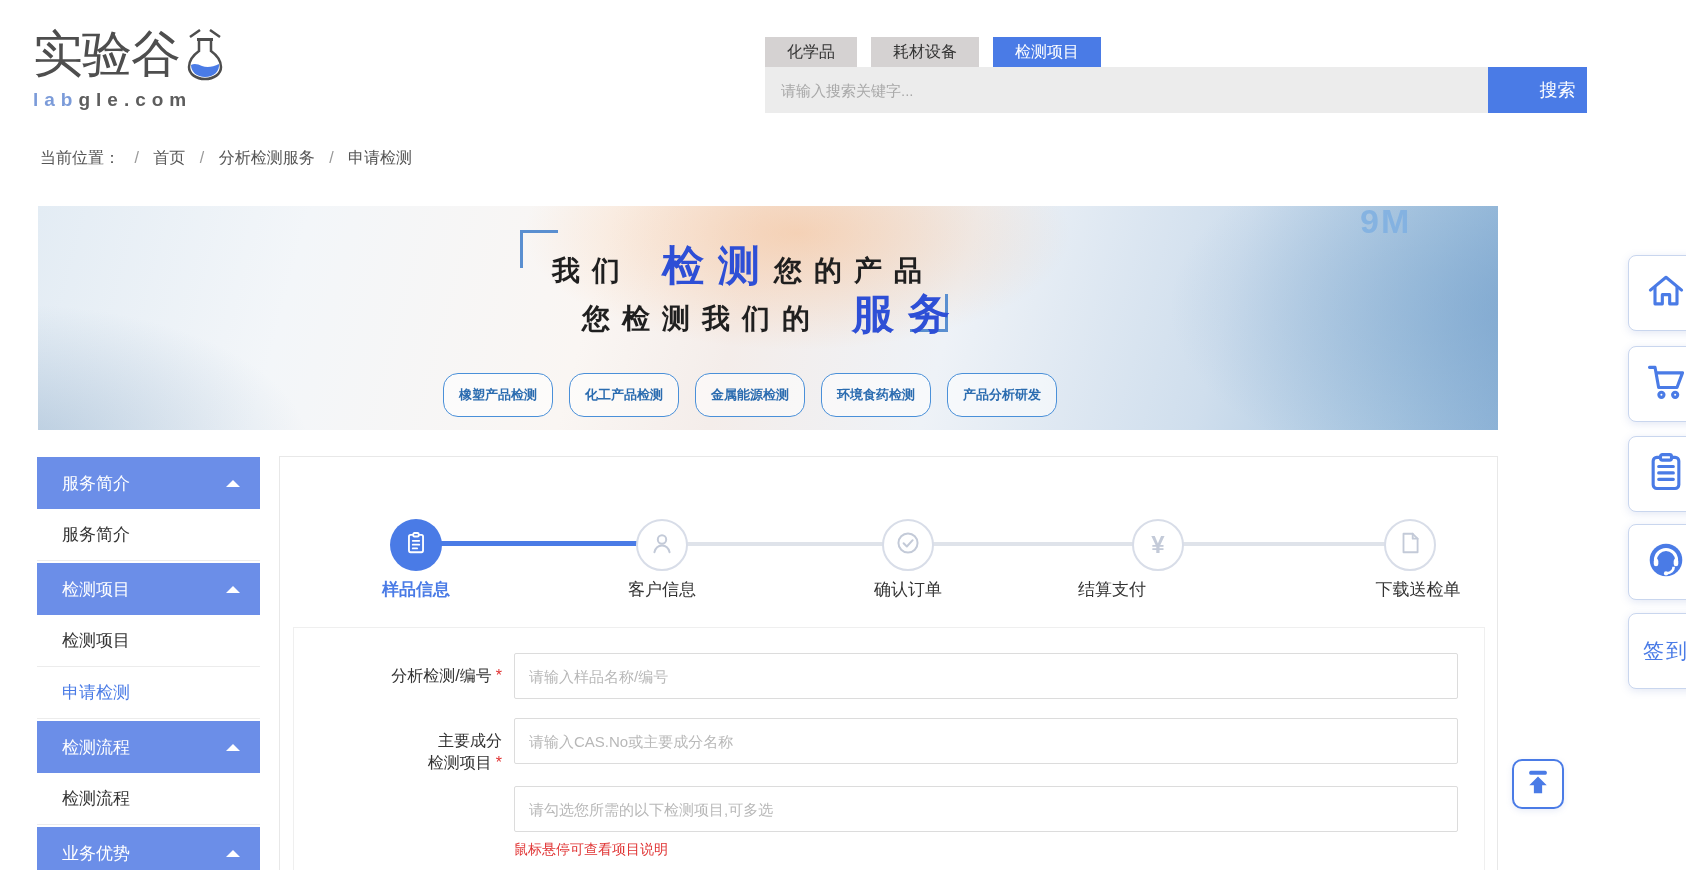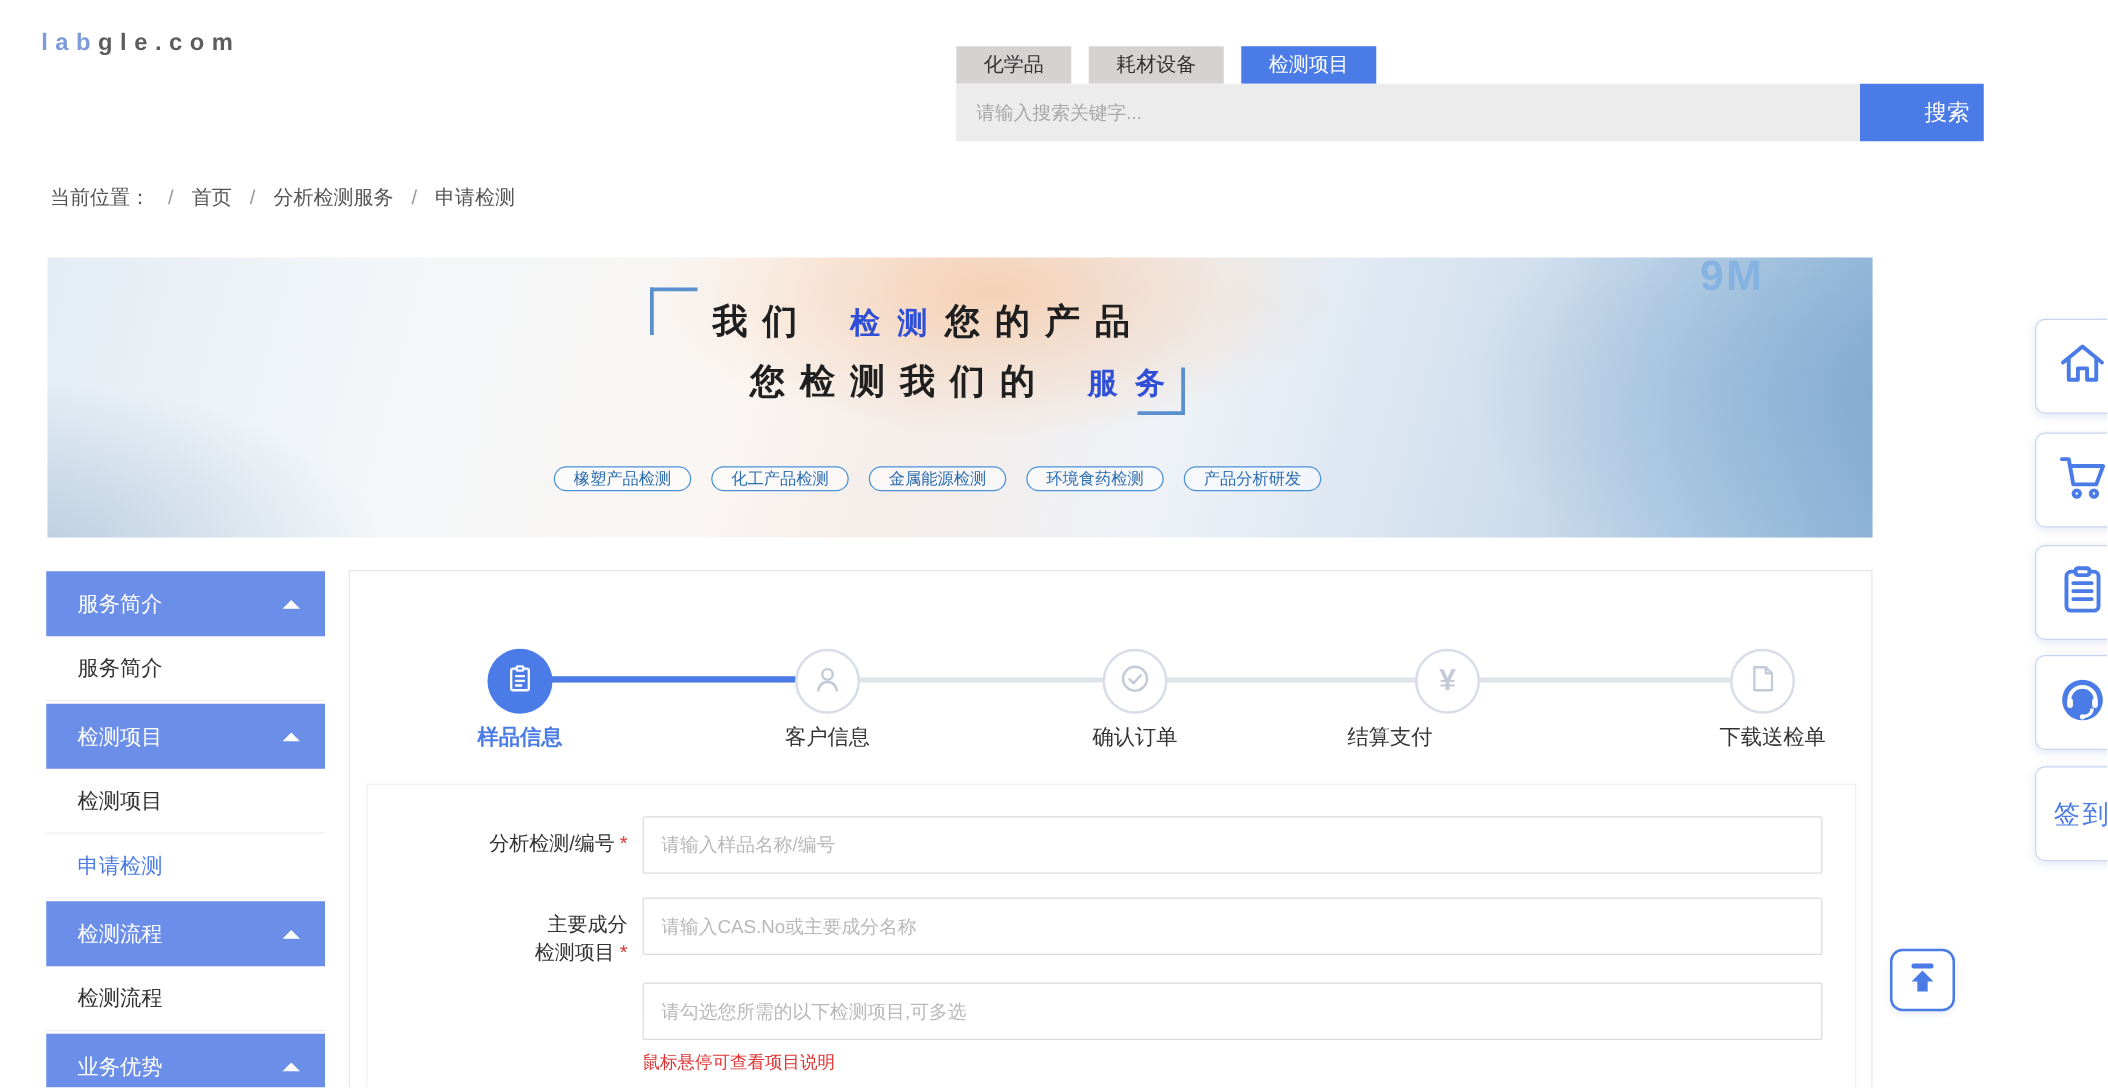--- a/index.html
+++ b/index.html
@@ -46,24 +46,24 @@
   .banner-watermark { position:absolute; left:1322px; top:-4px; font-size:34px; font-weight:bold;
     color:#7fb0e2; opacity:.85; letter-spacing:2px; }
   .bracket-tl { position:absolute; left:482px; top:24px; width:38px; height:38px;
     border-left:3px solid #5a8fd0; border-top:3px solid #5a8fd0; }
   .bracket-br { position:absolute; left:872px; top:88px; width:38px; height:38px;
     border-right:3px solid #5a8fd0; border-bottom:3px solid #5a8fd0; }
   .banner-line1 { position:absolute; left:495px; top:32px; width:420px; text-align:center;
     font-size:28px; font-weight:bold; color:#1f1f1f; letter-spacing:12px; white-space:nowrap; }
   .banner-line2 { position:absolute; left:535px; top:80px; width:400px; text-align:center;
     font-size:28px; font-weight:bold; color:#1f1f1f; letter-spacing:12px; white-space:nowrap; }
-  .banner-hl { font-size:24px; color:#2e4fd6; letter-spacing:14px;margin-left:30px; }
+  .banner-hl { font-size:42px; color:#2e4fd6; letter-spacing:14px;margin-left:30px; }
   .pills { position:absolute; left:405px; top:167px; display:flex; gap:16px; }
-  .pill { padding:0 15px; border:1px solid #4a90d9; border-radius:15px;
-    background:rgba(255,255,255,0.55); color:#2b6cb0; font-size:13px; font-weight:normal;
+  .pill { padding:12px 15px; border:1px solid #4a90d9; border-radius:15px;
+    background:rgba(255,255,255,0.55); color:#2b6cb0; font-size:13px; font-weight:bold;
     white-space:nowrap; cursor:pointer; }
 
   
   .float-btn { position:absolute; left:1628px; width:76px; height:76px; background:#fff;
     border:1px solid #c9d6ee; border-radius:8px; box-shadow:0 2px 8px rgba(100,130,200,.18);
     display:flex; align-items:center; justify-content:center; cursor:pointer; }
   .float-btn .cn { font-size:21px; color:#4a7be6; letter-spacing:2px; }
   .backtop { position:absolute; left:1512px; top:759px; width:52px; height:50px; background:#fff;
     border:2px solid #4a7be6; border-radius:10px; display:flex; align-items:center; justify-content:center;
     box-shadow:0 2px 6px rgba(100,130,200,.15); cursor:pointer; }
@@ -105,20 +105,31 @@
     font-family:inherit; }
   .form-input::placeholder { color:#b8b8b8; }
   .form-note { position:absolute; left:514px; top:841px; font-size:14px; color:#e03333; }
 </style>
 </head>
 <body>
 
 <div id="canvas">
 
   <div class="logo">
+    <div class="logo-row">
+      <span class="logo-hanzi">实验谷</span>
+      <span class="logo-flask">
+        <svg width="42" height="52" viewBox="0 0 42 52">
+          <path d="M6 8 L16 1 M26 1 L36 8" stroke="#4e4e4e" stroke-width="2.5" fill="none"></path>
+          <path d="M15 12 L15 22 C8 27 5 33 5 38 C5 45 12 50 21 50 C30 50 37 45 37 38 C37 33 34 27 27 22 L27 12" stroke="#4e4e4e" stroke-width="2.5" fill="#fff"></path>
+          <path d="M7 36 C10 34 14 35 18 37 C23 39 29 38 35 35 C35.8 42 30 48 21 48 C13 48 7 43 7 36 Z" fill="#4a7be6"></path>
+          <rect x="13" y="9" width="16" height="3" fill="#4e4e4e"></rect>
+        </svg>
+      </span>
+    </div>
     <div class="logo-domain">
       <span class="lab">lab</span><span class="rest">gle.com</span>
     </div>
   </div>
 
   <div class="tabs">
     <div class="tab">化学品</div>
     <div class="tab">耗材设备</div>
     <div class="tab active">检测项目</div>
   </div>

